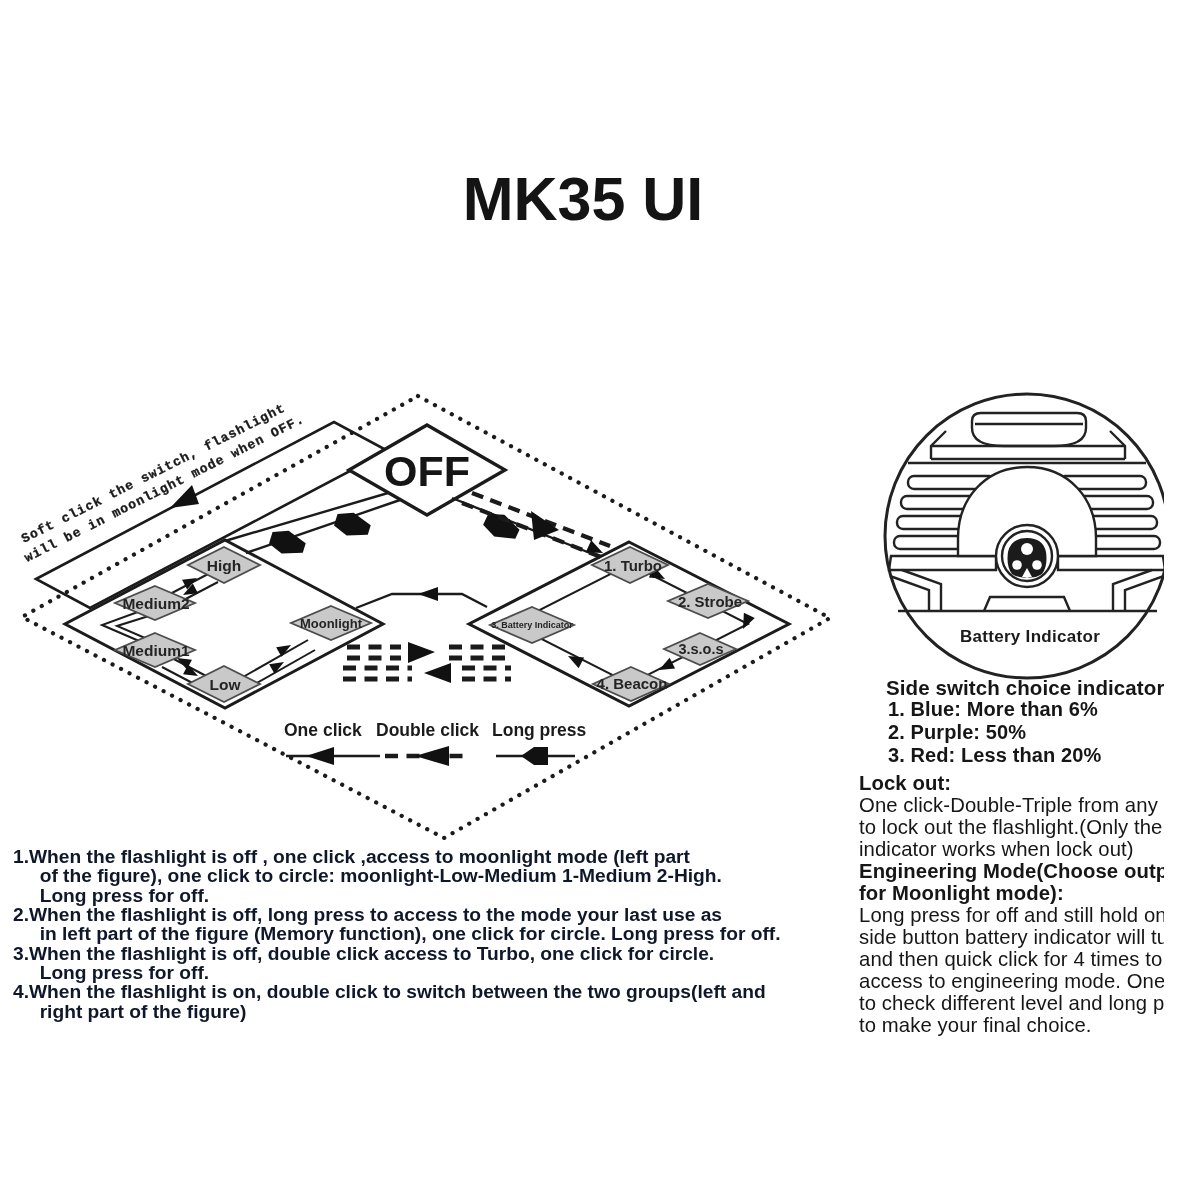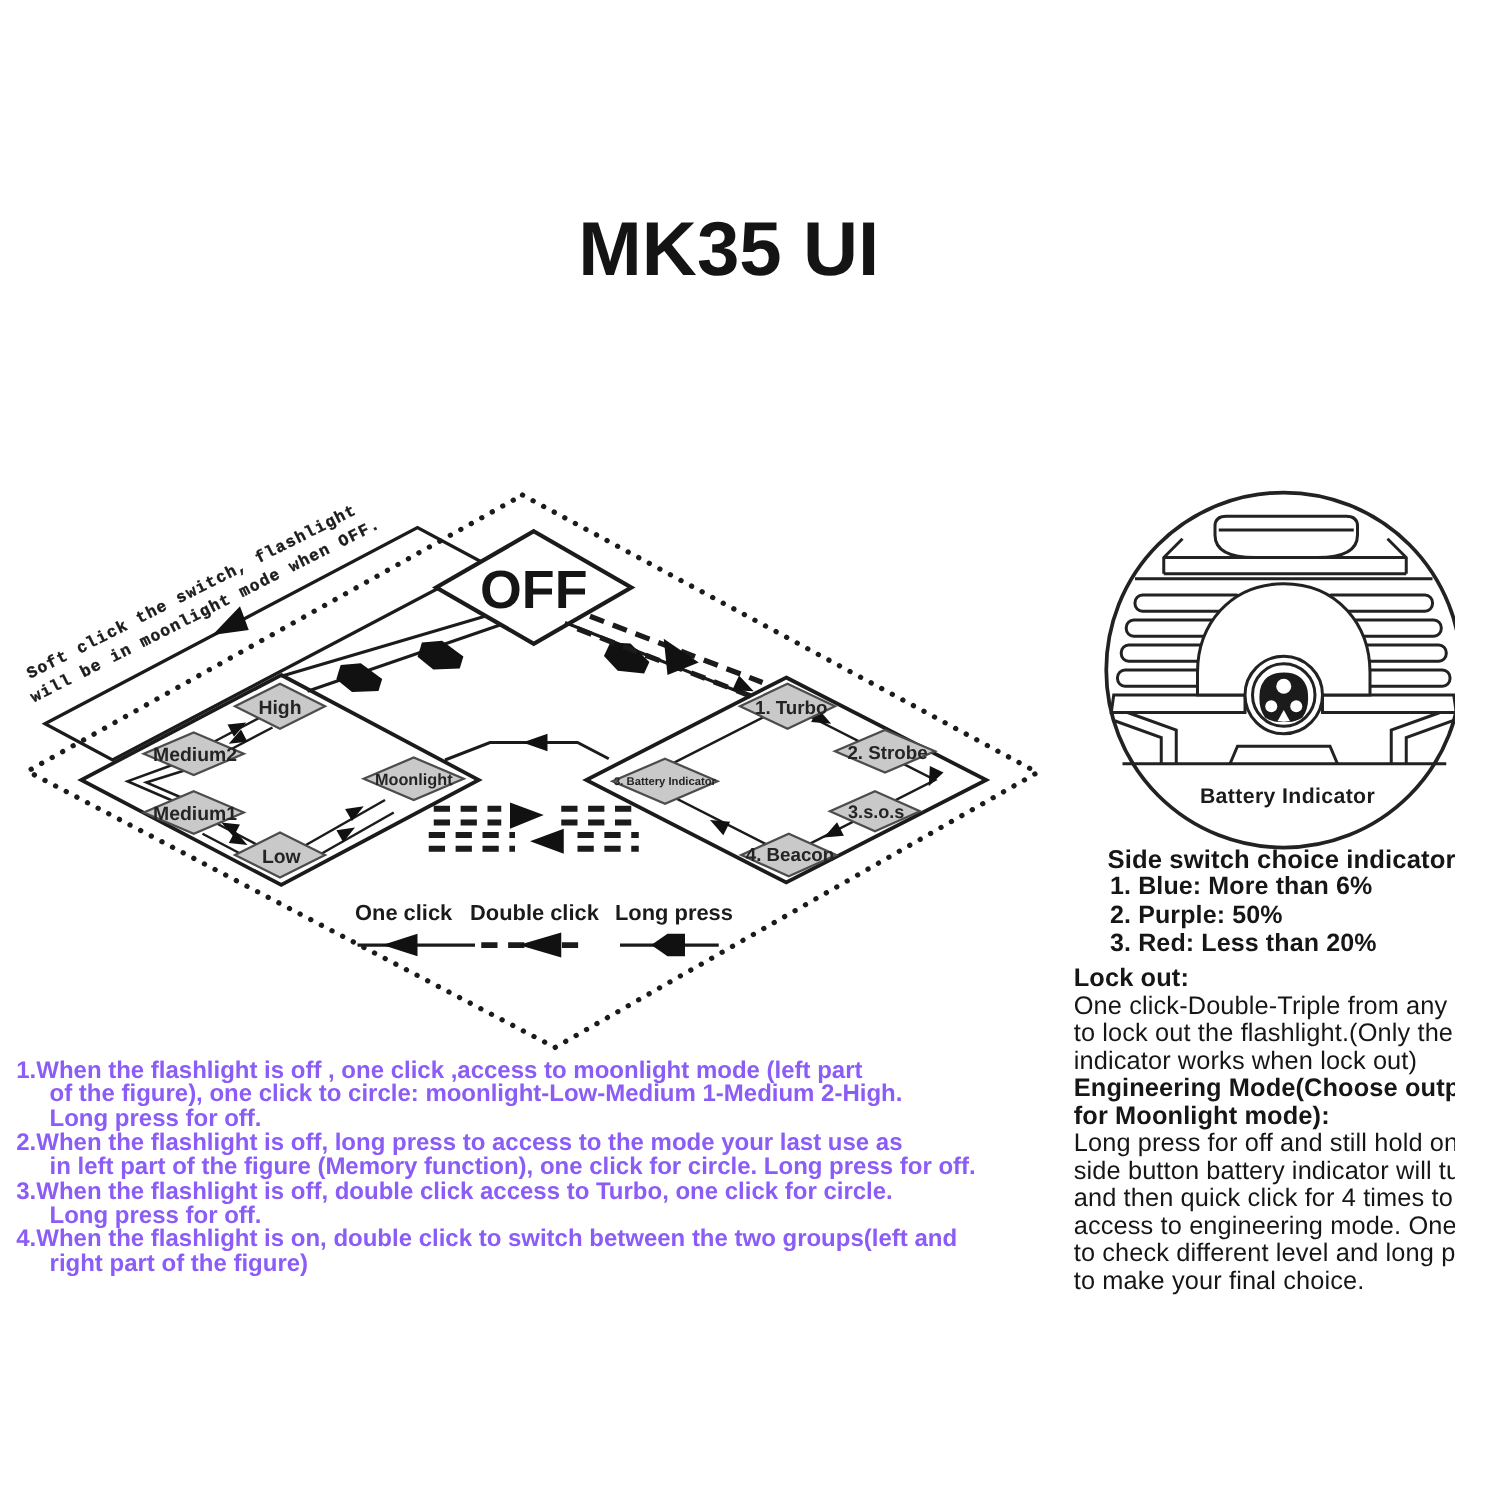--- a/index.html
+++ b/index.html
@@ -1,21 +1,21 @@
 <!DOCTYPE html>
 <html><head>
 <meta charset="utf-8">
 <style>
 html,body{margin:0;padding:0;background:#fff;}
 *{-webkit-font-smoothing:antialiased;}
 #page{position:relative;width:1164px;height:1200px;background:#fff;overflow:hidden;
 font-family:"Liberation Sans", sans-serif;color:#1b1b1b;}
 .abs{position:absolute;}
 #title{left:0;top:164px;width:1166px;text-align:center;font-size:61px;font-weight:700;letter-spacing:0px;color:#141414;}
-.blist{font-size:19.2px;font-weight:700;line-height:19.35px;color:#8b5cf6;white-space:pre;}
+.blist{font-size:19.2px;font-weight:700;line-height:19.35px;color:#0f172a;white-space:pre;}
 #list1{left:13px;top:847px;letter-spacing:0px;}
 .rcol{font-size:20.3px;line-height:22px;color:#161616;white-space:pre;letter-spacing:0.1px;}
 #sideind{left:886px;top:677px;font-weight:700;font-size:20.5px;}
 #sideitems{left:888px;top:698px;font-weight:700;font-size:20px;line-height:23px;}
 #lockout{left:815px;top:772px;margin-left:44px;}
 b{font-weight:700;}
 </style>
 </head>
 <body>
 <div id="page">

